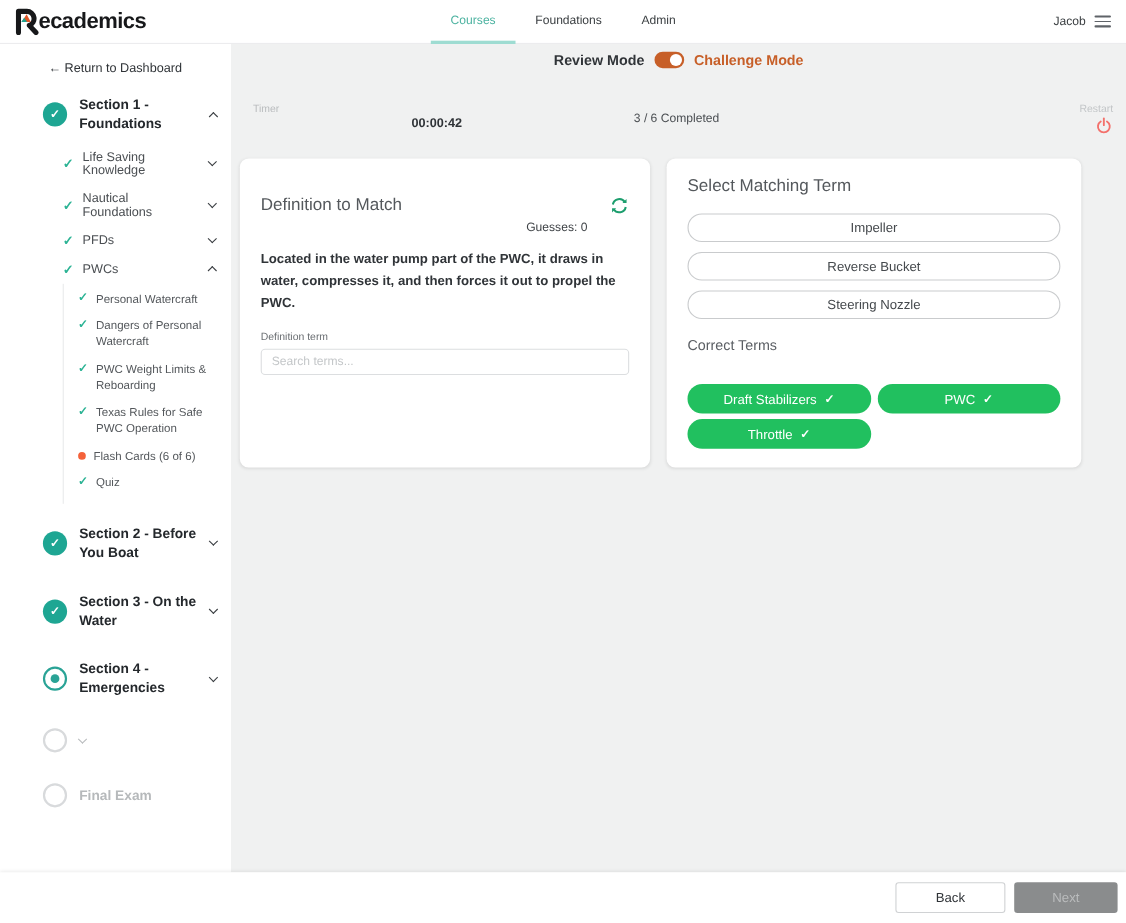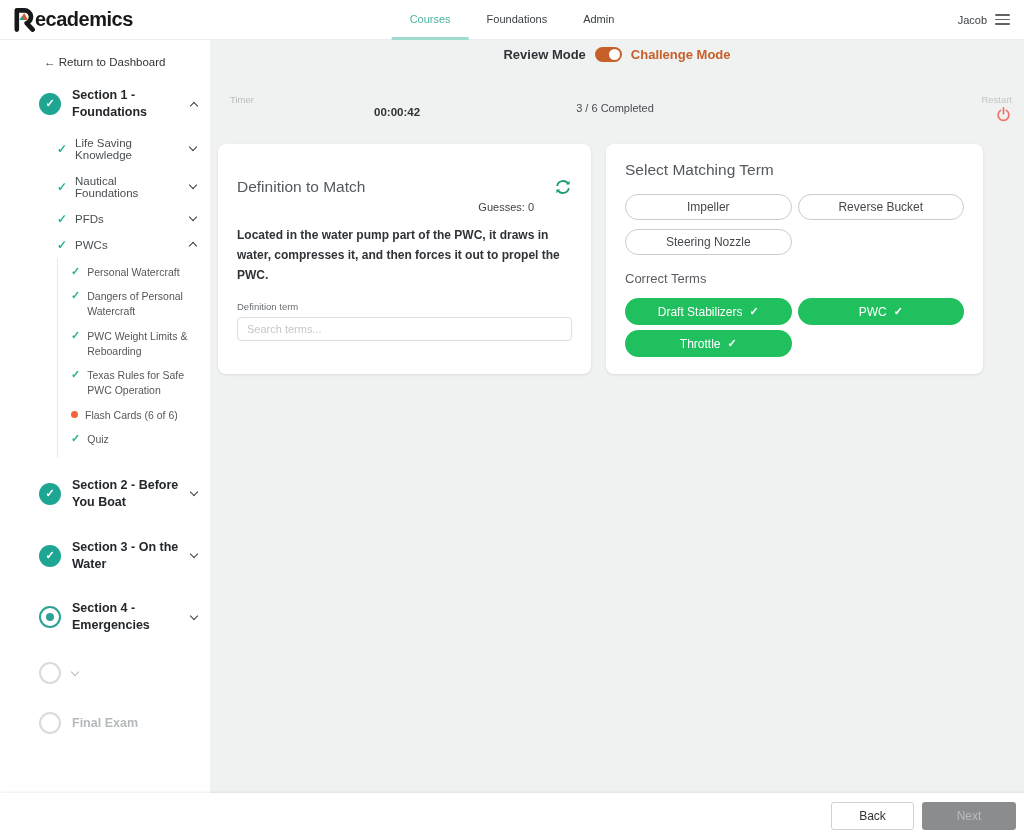--- a/index.html
+++ b/index.html
@@ -82,37 +82,37 @@
   .guesses { font-size:11px; color:#3f4347; margin-right:20px;margin-top:40px; }
   .refresh-btn { cursor:pointer; line-height:0; }
   .definition-text { font-size:12px; font-weight:700; color:#303438; line-height:1.65;
     margin-top:13px; }
   .field-label { font-size:9.5px; color:#6a6e72; margin-top:16px; }
   .term-input { width:100%; height:24px; border:1px solid #dcdee0; border-radius:4px;
     margin-top:5px; padding:0 9px; font-size:11px; color:#303438;
     font-family:"Liberation Sans",sans-serif; outline:none; }
   .term-input::placeholder { color:#c4c7c9; }
 
-  .options-grid { display:grid; grid-template-columns:1fr 1fr; gap:9px 6px; margin-top:15px; }
+  .options-grid { display:grid; grid-template-columns:1fr; gap:9px 6px; margin-top:15px; }
   .option-btn { height:26px; border:1px solid #c9cbcd; border-radius:14px; background:#fff;
     font-size:12px; color:#45494d; font-family:"Liberation Sans",sans-serif; cursor:pointer;
     display:flex; align-items:center; justify-content:center; }
   .correct-label { font-size:13px; color:#5a5e63; margin-top:16px; }
-  .correct-grid { display:grid; grid-template-columns:1fr 1fr; gap:5px 6px; margin-top:12px; }
+  .correct-grid { display:grid; grid-template-columns:1fr 1fr; gap:5px 6px; margin-top:28px; }
   .correct-pill { height:27px; border-radius:14px; background:#21c05f; color:#fff;
     font-size:12px; display:flex; align-items:center; justify-content:center; gap:7px; }
   .pill-check { font-size:11px; font-weight:700; }
 
   
   .footer { position:absolute; left:0; right:0; bottom:0; height:46px; background:#fff;
     box-shadow:0 -1px 3px rgba(0,0,0,0.07); display:flex; align-items:center;
     justify-content:flex-end; gap:8px; padding-right:8px; }
   .btn { height:28px; border-radius:3px; font-size:12px; cursor:pointer;
     font-family:"Liberation Sans",sans-serif; }
-  .btn.back { width:83px; background:#fff; border:1px solid #d0d2d4; color:#2f3337; }
+  .btn.back { width:100px; background:#fff; border:1px solid #d0d2d4; color:#2f3337; }
   .btn.next { width:94px; background:#8a8c8d; border:none; color:#babcbd; }
 </style>
 </head>
 <body>
 
 <div class="header">
   <div class="logo">
     <span style="line-height:0;">
       <svg width="25" height="25" viewBox="0 0 26 26">
         <path d="M5 23.5 V3.5 h8 a6.8 6.8 0 0 1 2.2 13.2 L21.5 23.5" fill="none" stroke="#17181a" stroke-width="4.8" stroke-linejoin="round" stroke-linecap="round"></path>

